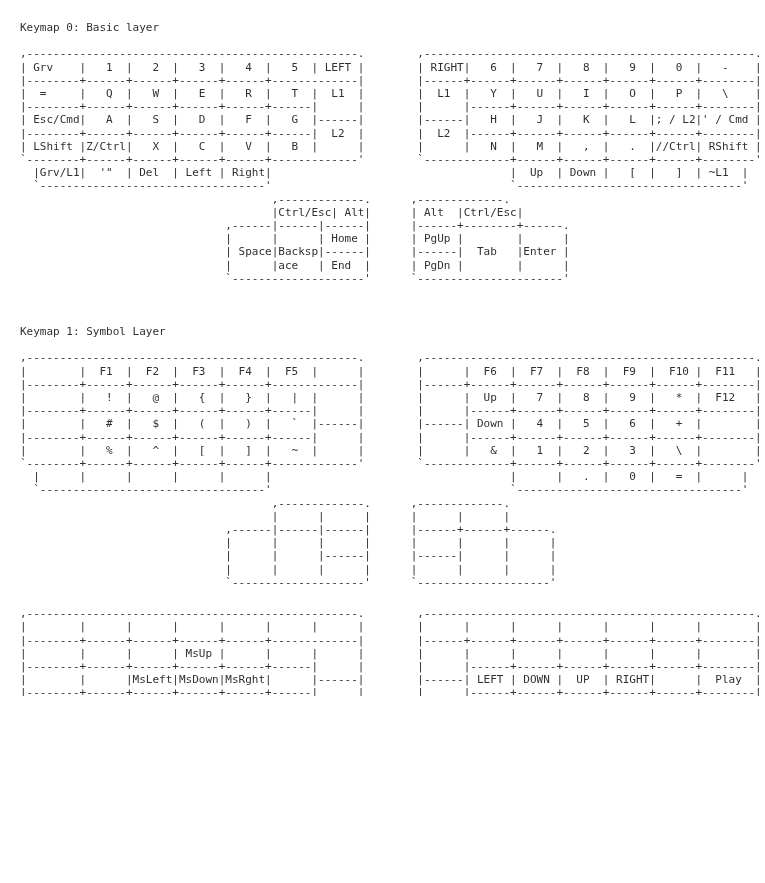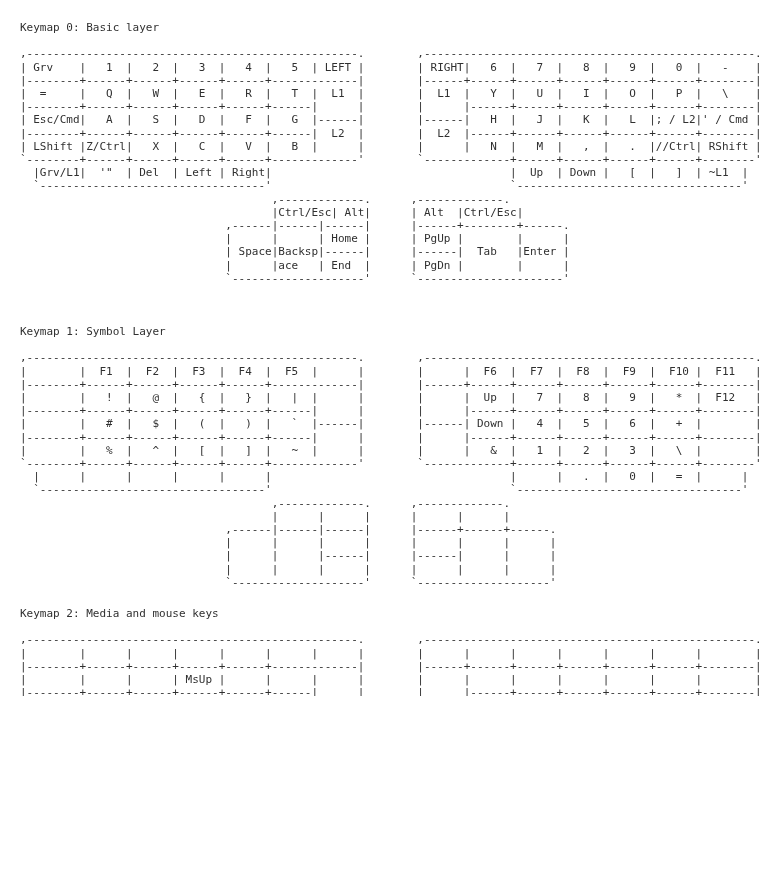--- a/index.html
+++ b/index.html
@@ -75,21 +75,20 @@
                                       ,-------------.      ,-------------.
                                       |      |      |      |      |      |
                                ,------|------|------|      |------+------+------.
                                |      |      |      |      |      |      |      |
                                |      |      |------|      |------|      |      |
                                |      |      |      |      |      |      |      |
                                `--------------------'      `--------------------'</pre>
   </section>
 
   <section class="keymap-section">
-    <div class="keymap-title">Keymap 2: Media and mouse keys</div>
     <pre class="keymap-art">,--------------------------------------------------.        ,--------------------------------------------------.
 |        |      |      |      |      |      |      |        |      |      |      |      |      |      |        |
 |--------+------+------+------+------+-------------|        |------+------+------+------+------+------+--------|
 |        |      |      | MsUp |      |      |      |        |      |      |      |      |      |      |        |
 |--------+------+------+------+------+------|      |        |      |------+------+------+------+------+--------|
 |        |      |MsLeft|MsDown|MsRght|      |------|        |------| LEFT | DOWN |  UP  | RIGHT|      |  Play  |
 |--------+------+------+------+------+------|      |        |      |------+------+------+------+------+--------|
 |        |      |      |      |      |      |      |        |      |      |      | Prev | Next |      |        |
 `--------+------+------+------+------+-------------'        `-------------+------+------+------+------+--------'
   |      |      | Lclk | Mclk | Rclk |                                    |VolUp |VolDn | Mute |      |      |

